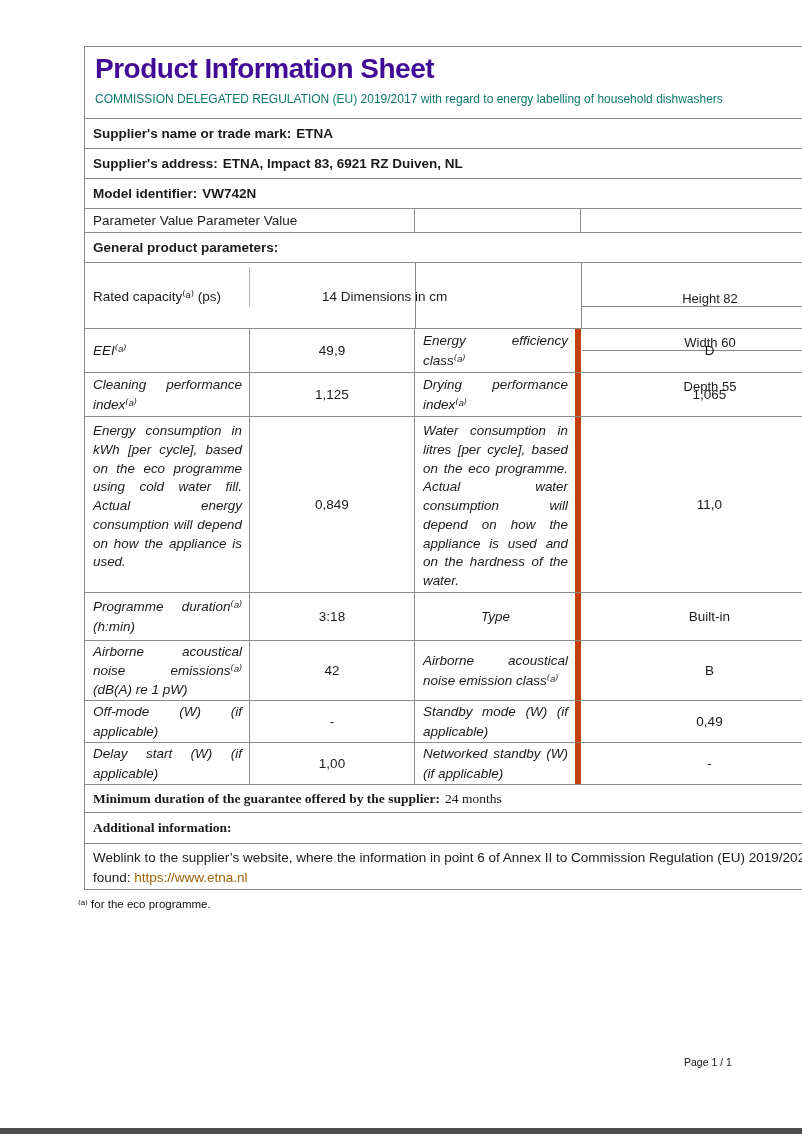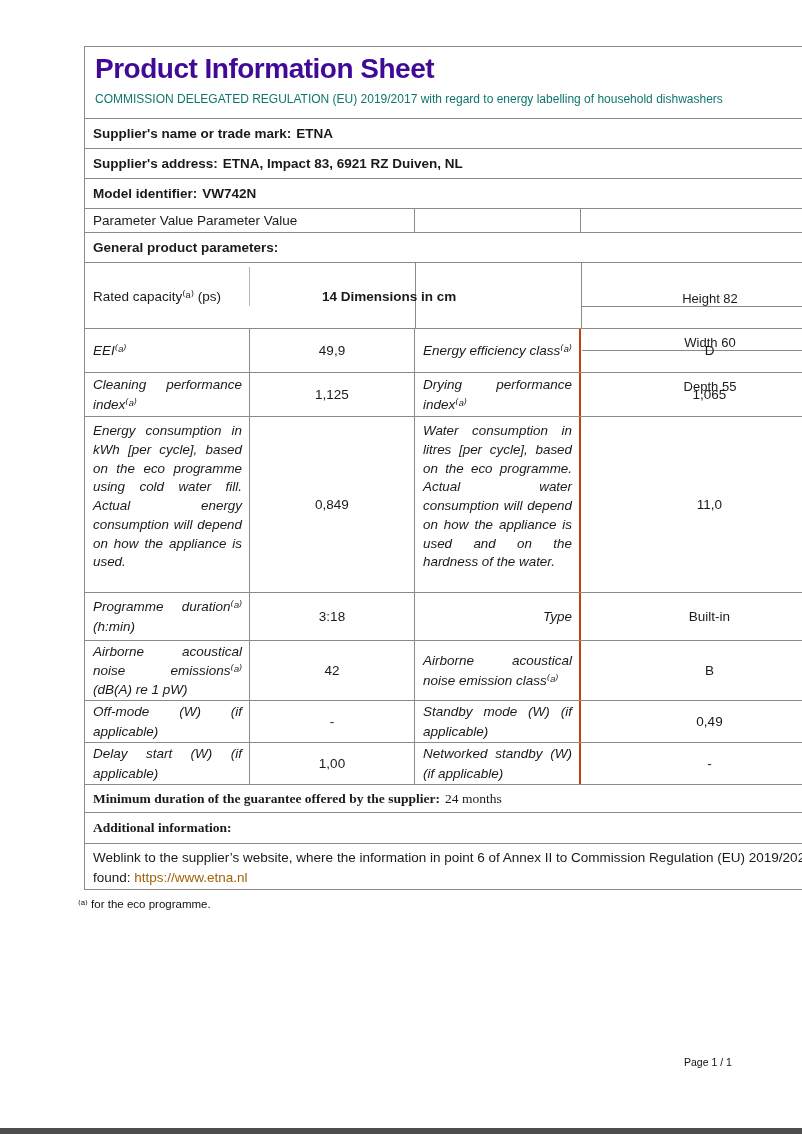--- a/index.html
+++ b/index.html
@@ -26,33 +26,33 @@
 
   .r-paramhdr { height:24px; display:flex; font-size:13.5px; }
   .r-paramhdr .ch1 { width:330px; border-right:1px solid #8a8a8a; display:flex; align-items:center; padding-left:8px; }
   .r-paramhdr .ch2 { width:166px; border-right:1px solid #8a8a8a; }
   .r-paramhdr .ch3 { flex:1; }
 
   
   .cells { display:flex; width:100%; height:100%; font-size:13.5px; }
   .c1 { width:165px; border-right:1px solid #8a8a8a; }
   .c2 { width:165px; border-right:1px solid #8a8a8a; }
-  .c3 { width:166px; border-right:2px solid #c2410c; }
+  .c3 { width:166px; border-right:6px solid #c2410c; }
   .c4 { flex:1; }
   .lbl { display:flex; align-items:center; padding:3px 7px 3px 8px; line-height:1.42;font-style:italic; }
   .lbl span { width:100%; text-align:justify; }
   .val-c { display:flex; align-items:center; justify-content:center; text-align:center; }
   .top-align { align-items:flex-start; padding-top:5px; }
 
   .r-rated { height:66px; }
   .rated-partline { position:absolute; left:164px; top:4px; width:1px; height:39px; background:#b5b5b5; z-index:1; }
   .rated-c2line { position:absolute; left:330px; top:0; width:1px; height:100%; background:#8a8a8a; }
   .rated-c3line { position:absolute; left:496px; top:0; width:1px; height:100%; background:#8a8a8a; }
   .rated-label { position:absolute; left:8px; top:50%; transform:translateY(-50%); font-size:13.5px; }
-  .rated-dimtext { position:absolute; left:237px; top:50%; transform:translateY(-50%); font-size:13.5px; white-space:nowrap; z-index:2;font-weight:bold; }
+  .rated-dimtext { position:absolute; left:237px; top:50%; transform:translateY(-50%); font-size:13.5px; white-space:nowrap; z-index:2; }
   .dims { position:absolute; left:497px; right:0; top:0; height:100%; display:flex; flex-direction:column; }
   .dim-cell { flex:1; display:flex; align-items:center; justify-content:center; font-size:13px; border-bottom:1px solid #8a8a8a;margin-top:28px; }
   .dim-cell:last-child { border-bottom:none; }
 
   .r-eei, .r-clean { height:44px; }
   .r-energy { height:176px; }
   .r-energy .lbl { line-height:1.4; font-size:13.4px; }
   .r-prog { height:48px; }
   .r-noise { height:60px; }
   .r-off, .r-delay { height:42px; }
@@ -156,21 +156,21 @@
       </div>
     </div>
 
     <div class="row r-prog">
       <div class="cells">
         <div class="c1 lbl">
             <span>Programme duration⁽ᵃ⁾ (h:min)</span>
           </div>
         <div class="c2 val-c">3:18</div>
         <div class="c3 lbl">
-            <span style="text-align:right">Type</span>
+            <span style="text-align:center">Type</span>
           </div>
         <div class="c4 val-c">Built-in</div>
       </div>
     </div>
 
     <div class="row r-noise">
       <div class="cells">
         <div class="c1 lbl">
             <span>Airborne acoustical noise emissions⁽ᵃ⁾ (dB(A) re 1 pW)</span>
           </div>

